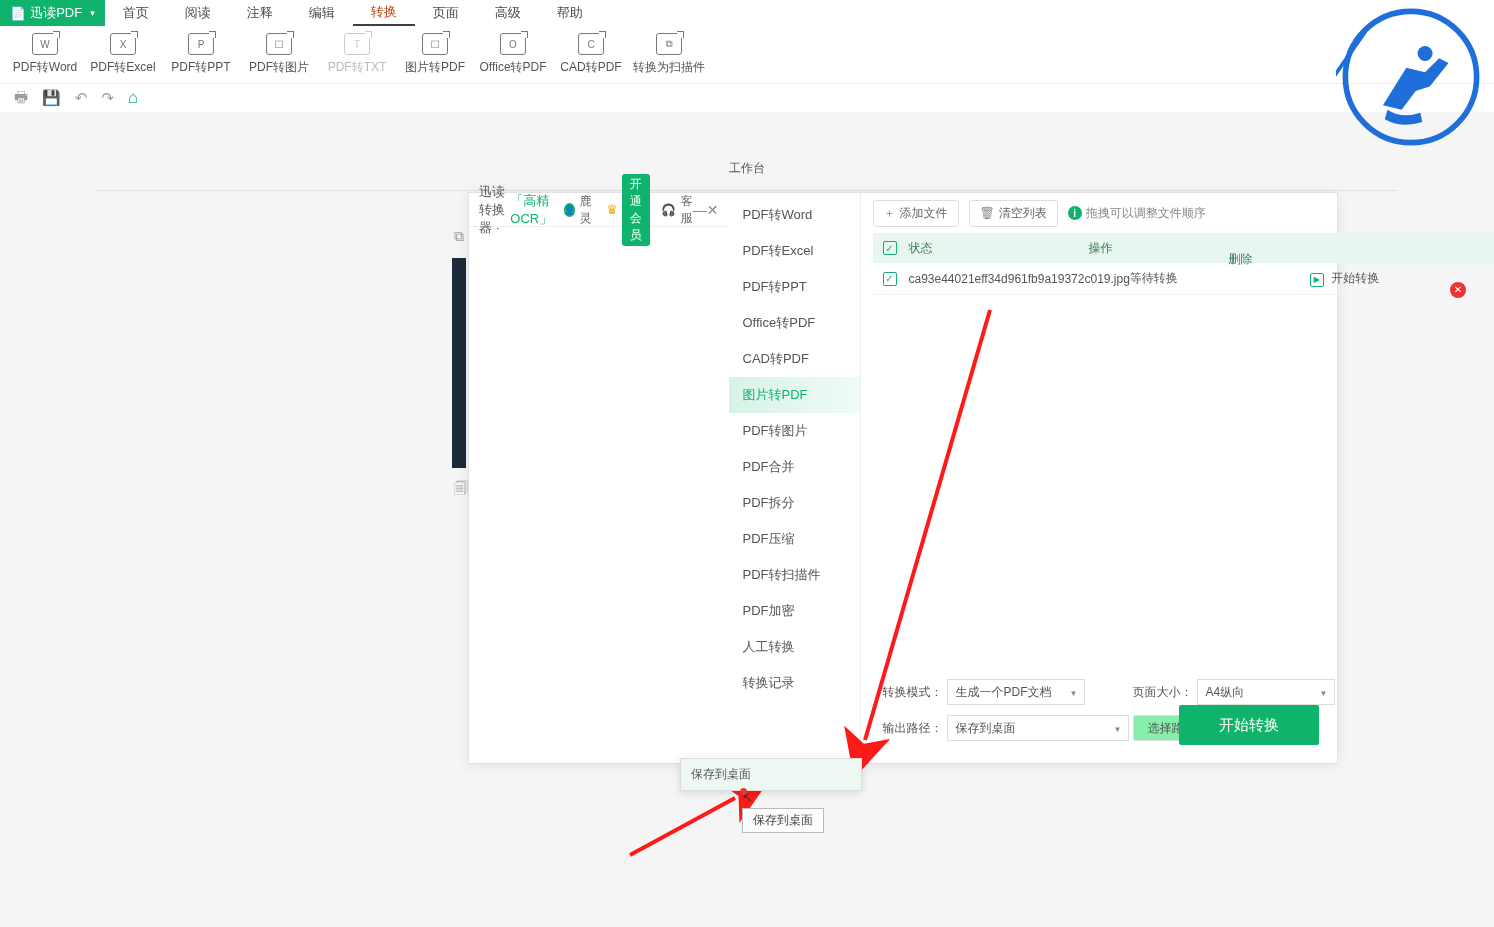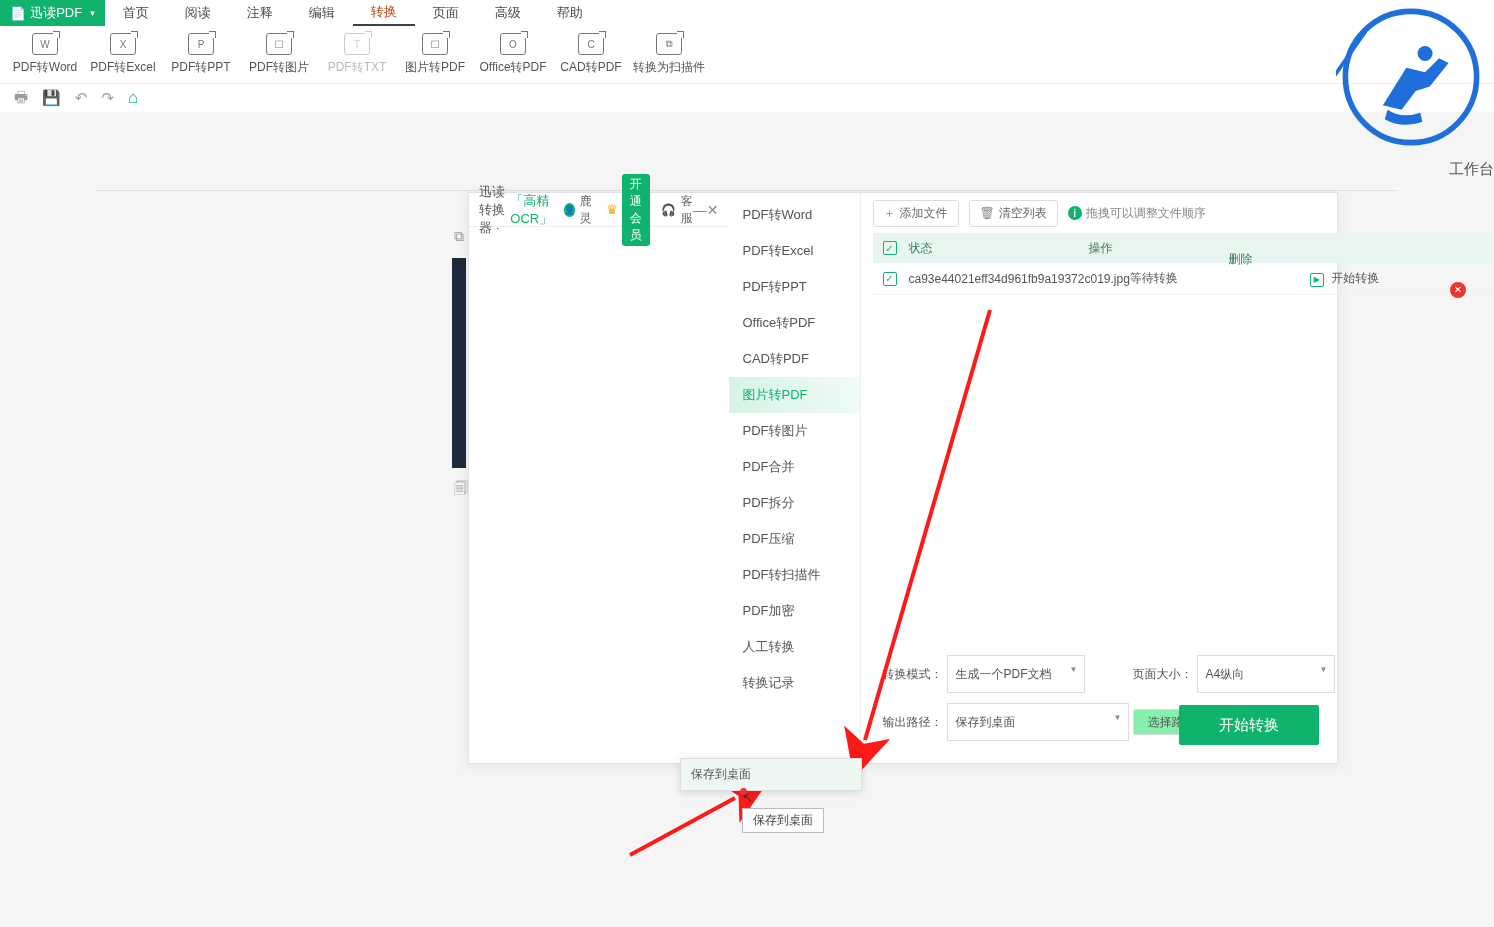--- a/index.html
+++ b/index.html
@@ -22,21 +22,21 @@
 .rbtn.disabled .ric { border-color:#ccc; color:#ccc; }
 .rbtn.disabled .ric::before { border-color:#ccc; }
 
 
 .quickbar { height:28px; display:flex; align-items:center; gap:14px; padding-left:14px; color:#9c9c9c; font-size:15px; }
 .qicon { cursor:pointer; }
 .qhome { color:#0fb36b; font-size:17px; }
 
 
 .pagearea { background:#f5f5f5; position:absolute; top:112px; left:0; right:0; bottom:0; }
-.workbench-label { position:absolute; top:48px; left:0; right:0; text-align:right; font-size:15px; color:#555; }
+.workbench-label { position:absolute; top:48px; left:0; right:0; text-align:center; font-size:12px; color:#555; }
 .thin-line { position:absolute; top:78px; left:96px; right:96px; height:1px; background:#e1e1e1; }
 
 
 .bg-glyph { position:absolute; color:#999; font-size:14px; }
 
 
 .modal { position:absolute; left:468px; top:192px; width:870px; height:572px; background:#fff; border:1px solid #e2e2e2; box-shadow:0 2px 12px rgba(0,0,0,.08); display:flex; flex-direction:row; }
 
 
 .mtitle { height:34px; display:flex; align-items:center; padding:0 10px; font-size:13px; color:#555; border-bottom:1px solid #eee; }
@@ -69,21 +69,21 @@
 .col-del { width:50px;margin-top:22px; }
 .trow { height:32px; display:flex; align-items:center; font-size:12px; color:#555; margin:0 12px; padding:0 10px; border-bottom:1px solid #f4f4f4; }
 .chkbox { width:14px; height:14px; border:1.5px solid #0fb36b; border-radius:2px; display:inline-flex; align-items:center; justify-content:center; color:#0fb36b; font-size:10px; }
 .playbtn { width:14px; height:14px; border:1.5px solid #0fb36b; border-radius:2px; display:inline-flex; align-items:center; justify-content:center; color:#0fb36b; font-size:8px; margin-right:4px; }
 .delx { width:16px; height:16px; border-radius:50%; background:#e33; color:#fff; display:inline-flex; align-items:center; justify-content:center; font-size:10px; cursor:pointer; }
 
 
 .ctrls { padding:12px; font-size:12px; color:#555; }
 .crow { display:flex; align-items:center; gap:4px; margin-bottom:10px; }
 .clabel { width:70px; text-align:right; }
-.sel { border:1px solid #ddd; height:38px; min-width:130px; padding:0 22px 0 8px; display:flex; align-items:center; position:relative; background:#fff; cursor:pointer; }
+.sel { border:1px solid #ddd; height:26px; min-width:130px; padding:0 22px 0 8px; display:flex; align-items:center; position:relative; background:#fff; cursor:pointer; }
 .sel .caret { position:absolute; right:6px; top:9px; font-size:8px; color:#888; }
 .obtn { border:1px solid #ddd; height:26px; padding:0 14px; display:flex; align-items:center; background:#86efac; cursor:pointer; border-radius:2px; }
 .startbtn { position:absolute; right:18px; bottom:18px; width:140px; height:40px; background:#0fb36b; color:#fff; display:flex; align-items:center; justify-content:center; font-size:15px; cursor:pointer; border-radius:2px; }
 
 
 .dropdown { position:absolute; left:680px; top:758px; width:182px; background:#fff; border:1px solid #ddd; box-shadow:0 2px 8px rgba(0,0,0,.12); font-size:12px; z-index:50; }
 .dropdown .opt { padding:7px 10px; cursor:pointer; color:#555; }
 .dropdown .opt.hover { background:#eef8f2; }
 
 

